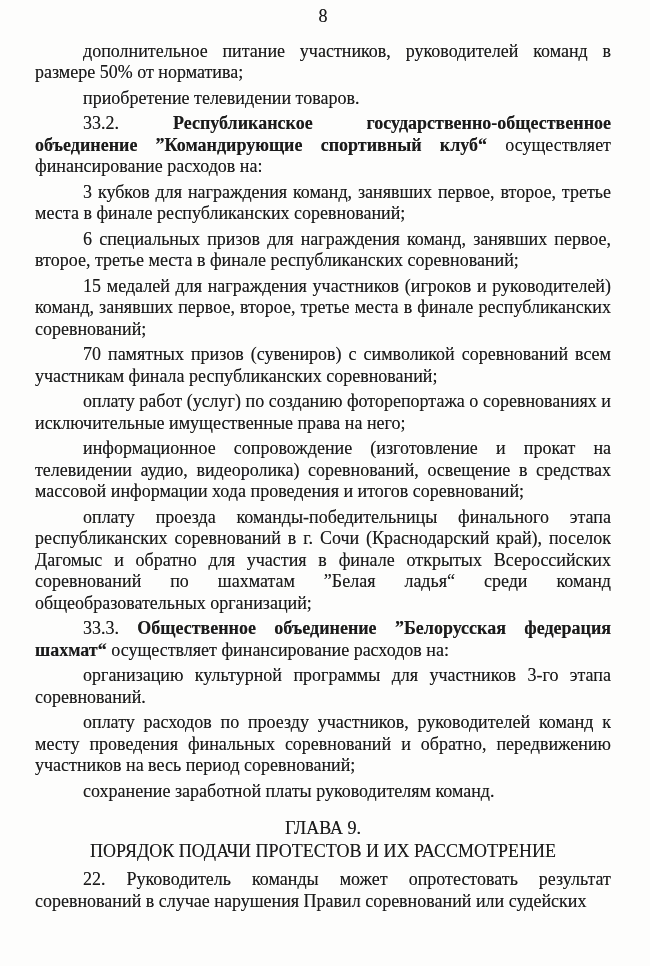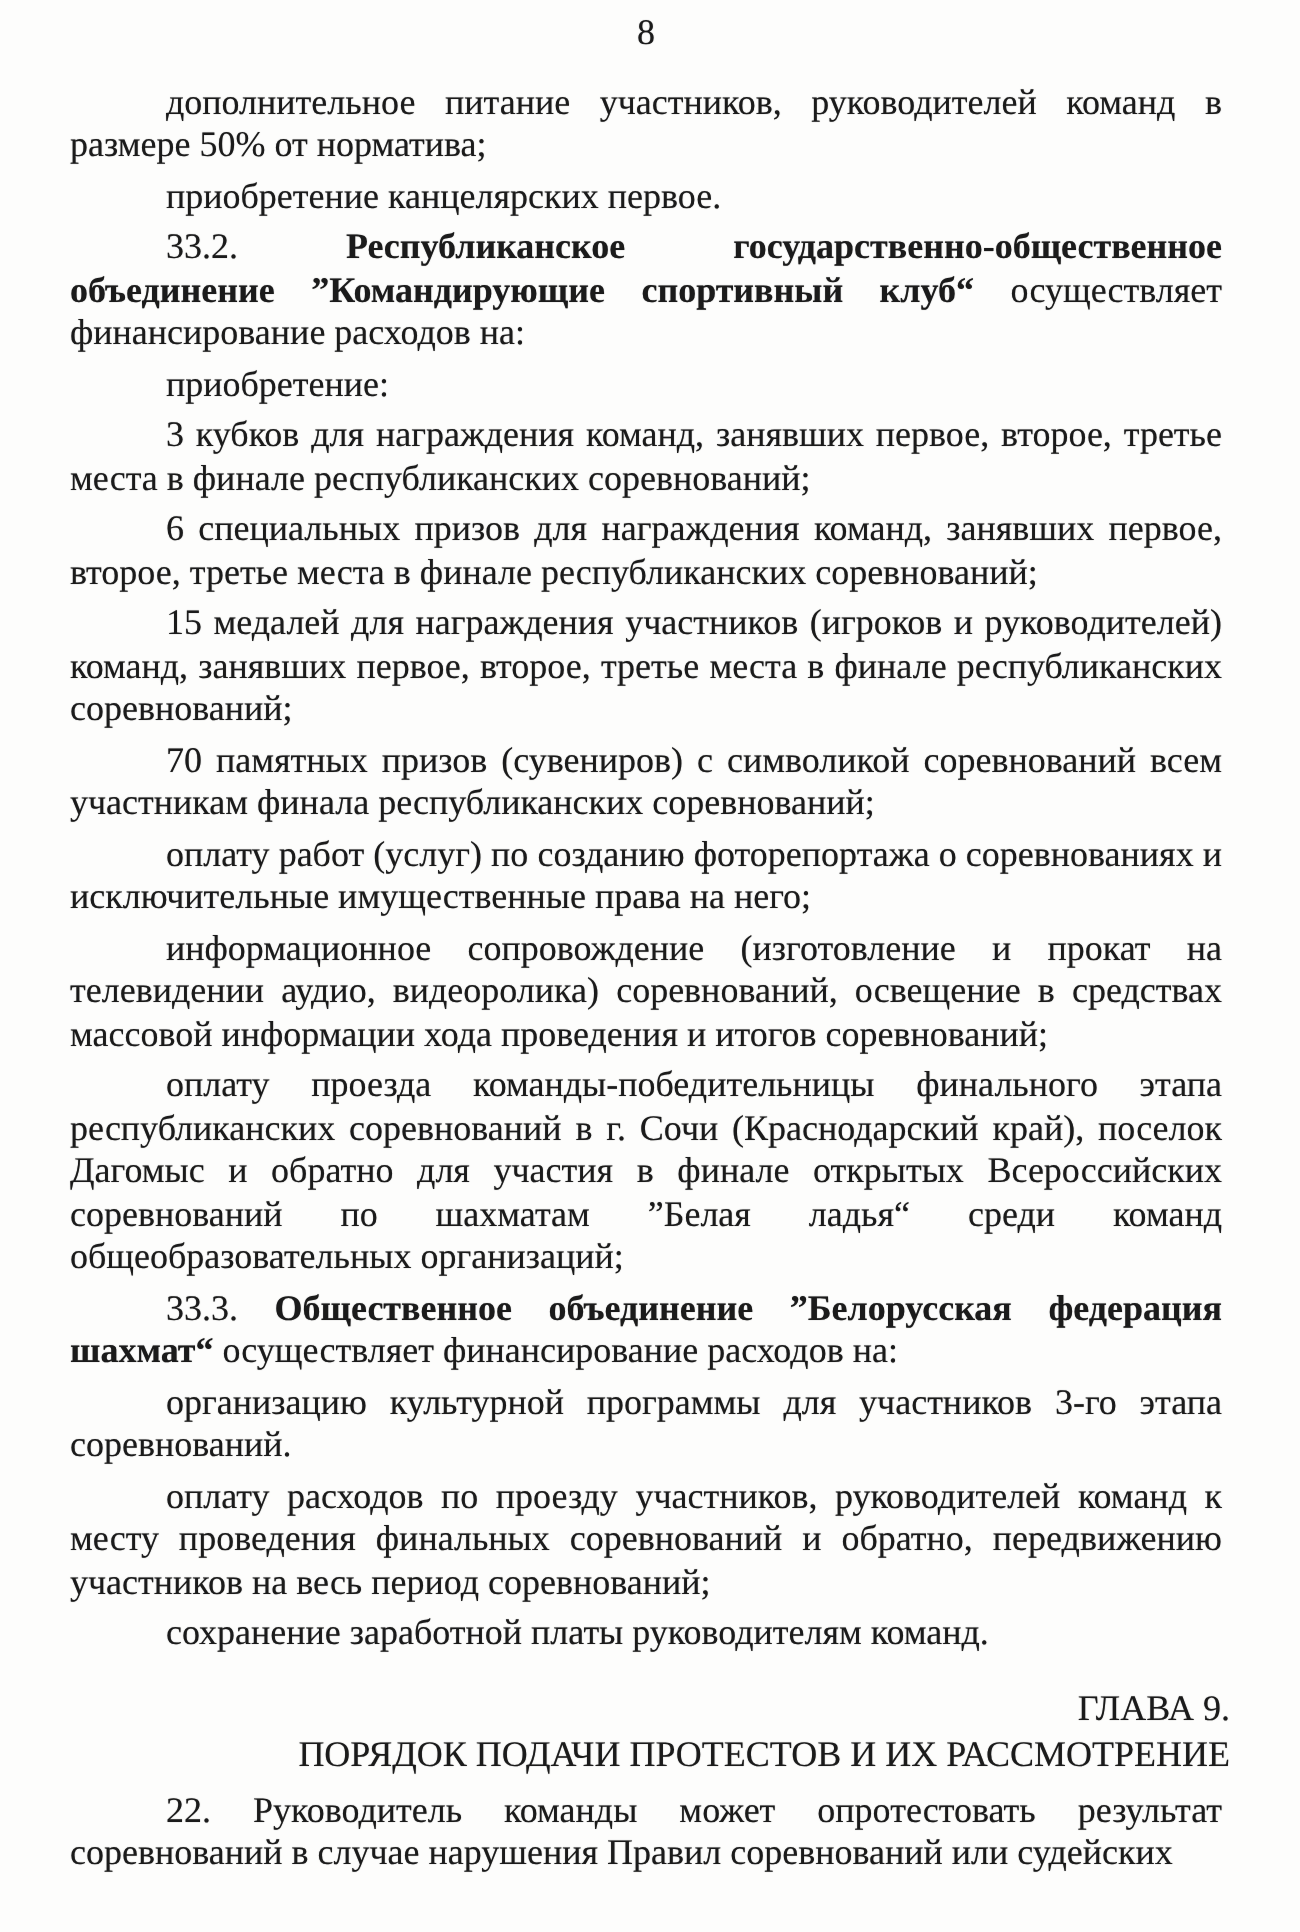--- a/index.html
+++ b/index.html
@@ -7,37 +7,36 @@
     width:650px;height:966px;box-sizing:border-box;
     background:#fdfdfc;color:#1b1b1b;
     font-family:"Liberation Serif","DejaVu Serif",serif;
     font-size:18px;line-height:21.5px;
     padding:6px 35px 0 31px;overflow:hidden;
     text-shadow:0 0 .5px rgba(30,30,30,.55);
   }
   .page-number{text-align:center;margin:0 0 13px 0;}
   p.para{margin:4px;text-align:justify;text-indent:48px;font-family:Liberation Serif, serif;}
   .b{font-weight:bold;}
-  .chapter{margin-top:15px;text-align:right;line-height:23px;}
+  .chapter{margin-top:15px;text-align:center;line-height:23px;}
   p.after-chapter{margin-top:6px;}
 </style>
 </head>
 <body>
 
 <div class="page">
 
   <div class="page-number">8</div>
 
   <p class="para"><span>дополнительное питание участников, руководителей команд в размере 50% от норматива;</span></p>
 
-  <p class="para"><span>приобретение канцелярских первое.</span></p>
+  <p class="para"><span>приобретение телевидении товаров.</span></p>
 
   <p class="para"><span>33.2. </span><span class="b">Республиканское государственно-общественное объединение ”Командирующие спортивный клуб“</span><span> осуществляет финансирование расходов на:</span></p>
 
-  <p class="para"><span>приобретение:</span></p>
 
   <p class="para"><span>3 кубков для награждения команд, занявших первое, второе, третье места в финале республиканских соревнований;</span></p>
 
   <p class="para"><span>6 специальных призов для награждения команд, занявших первое, второе, третье места в финале республиканских соревнований;</span></p>
 
   <p class="para"><span>15 медалей для награждения участников (игроков и руководителей) команд, занявших первое, второе, третье места в финале республиканских соревнований;</span></p>
 
   <p class="para"><span>70 памятных призов (сувениров) с символикой соревнований всем участникам финала республиканских соревнований;</span></p>
 
   <p class="para"><span>оплату работ (услуг) по созданию фоторепортажа о соревнованиях и исключительные имущественные права на него;</span></p>

